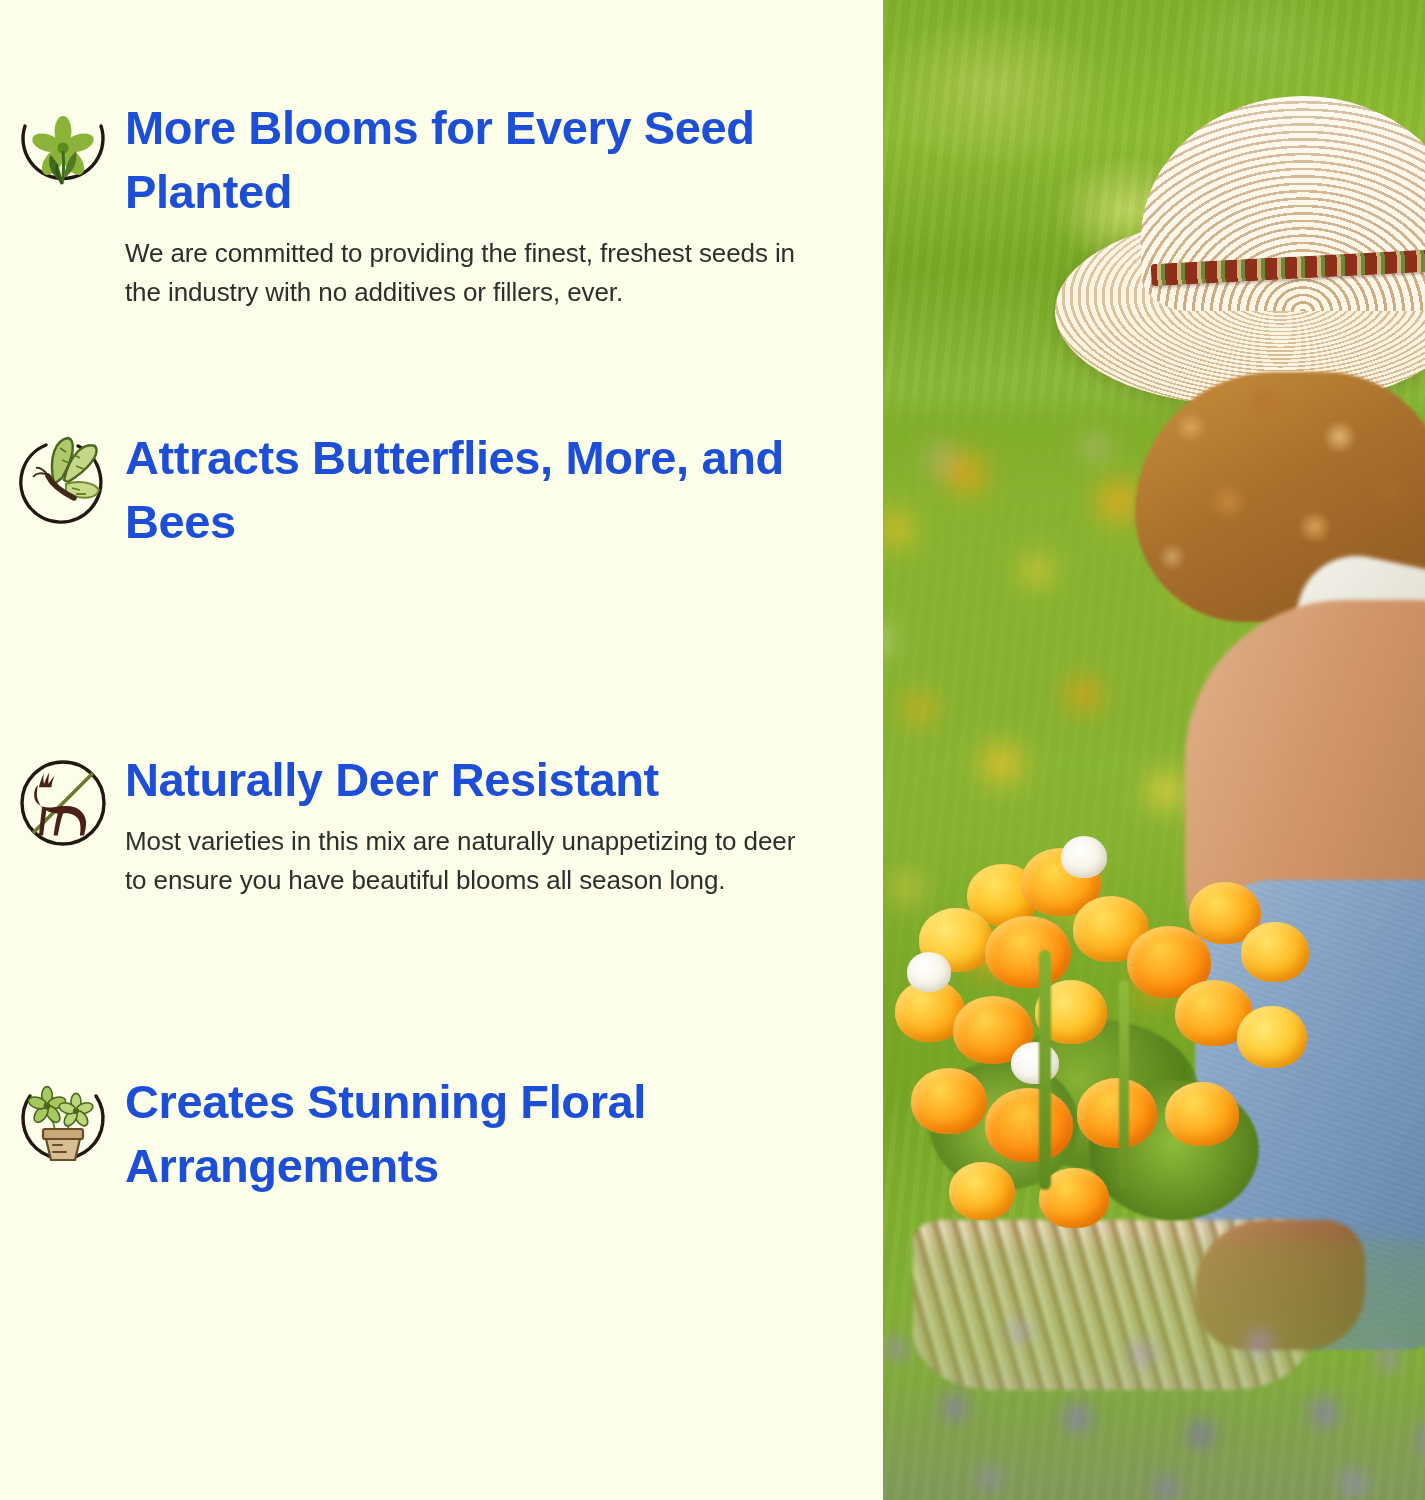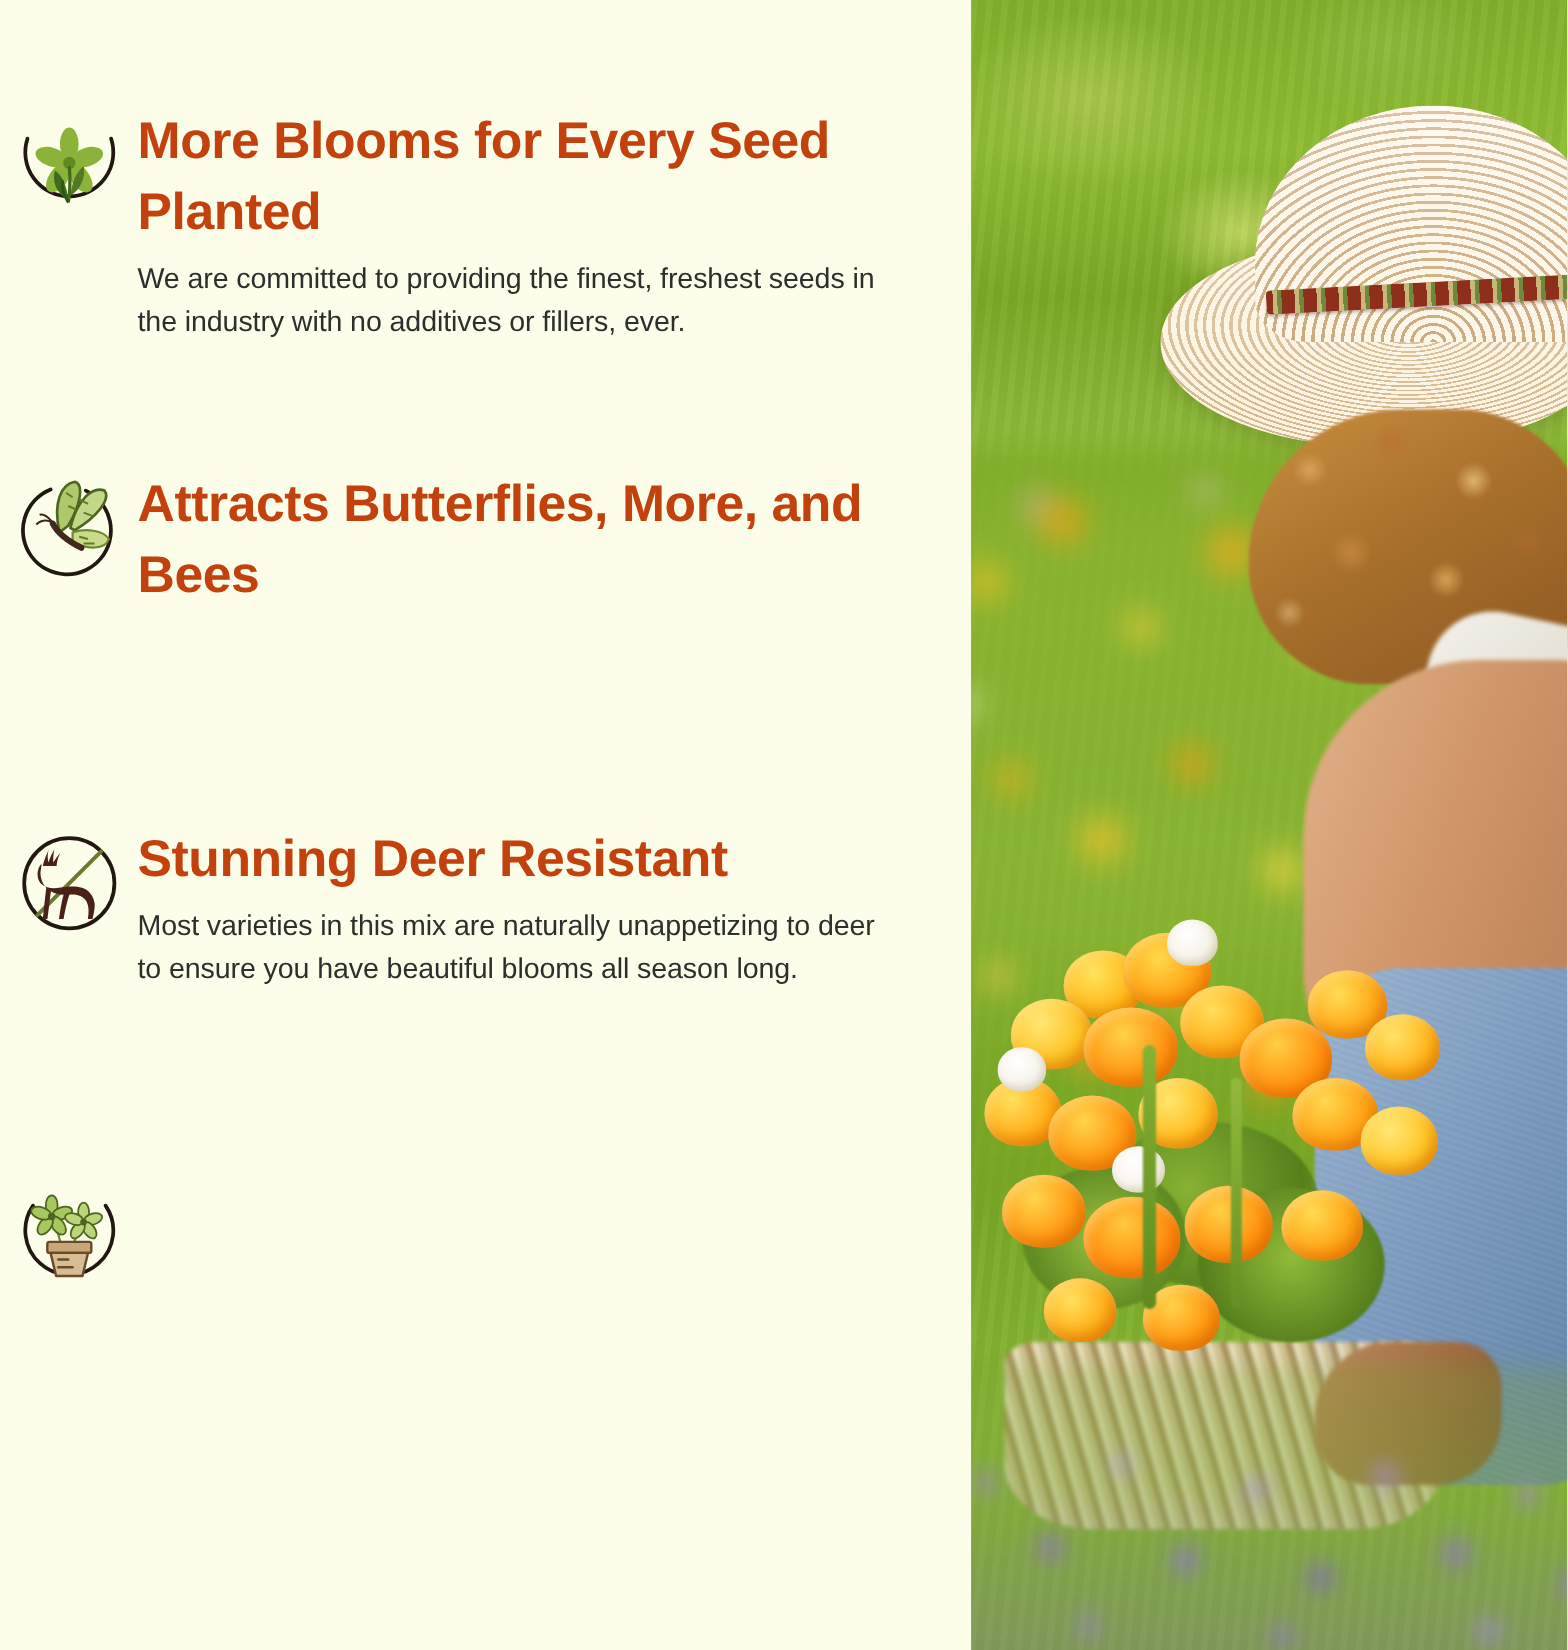--- a/index.html
+++ b/index.html
@@ -46,21 +46,21 @@
     padding-top: 4px;
   }
   .icon-wrap svg { display: block; }
 
   .feature-text {
     flex: 1 1 auto;
     padding-right: 20px;
   }
   .feature-title {
     margin: 0;
-    color: #c2410c;
+    color: #1d4ed8;
     font-family: "Liberation Sans", sans-serif;
     font-weight: bold;
     font-size: 47px;
     line-height: 1.36;
     letter-spacing: -0.4px;
   }
   .feature-body {
     margin: 10px 0 0 0;
     color: #2E2E2C;
     font-family: "Liberation Sans", sans-serif;
@@ -355,21 +355,21 @@
                      C-2 2 6 1 12 3 C18 5 22 10 23 17 C23 22 22 26 21 30
                      L17 30 C18 24 18 19 16 15 C13 10 7 8 1 9
                      C-2 18 -3 25 -4 30 L-8 30 C-7 23 -6 16 -4 9
                      C-8 9 -12 8 -15 6 C-16 14 -17 23 -18 30 L-22 30
                      C-21 21 -20 11 -19 3 C-22 0 -24 -5 -24 -10 Z"></path>
             <circle cx="-22" cy="-12" r="1.6" fill="#FCFEE9"></circle>
           </g>
         </svg>
       </div>
       <div class="feature-text">
-        <h2 class="feature-title">Stunning Deer Resistant</h2>
+        <h2 class="feature-title">Naturally Deer Resistant</h2>
         <p class="feature-body">Most varieties in this mix are naturally unappetizing to deer to ensure you have beautiful blooms all season long.</p>
       </div>
     </div>
 
     <div class="feature-row r4">
       <div class="icon-wrap">
         <svg width="102" height="102" viewBox="0 0 102 102">
           <path d="M18 22 A40 40 0 1 0 84 22" fill="none" stroke="#231811" stroke-width="3.4" stroke-linecap="round"></path>
           <g transform="translate(51,52)">
             <path d="M-8 4 C-10 -6 -13 -12 -16 -16" stroke="#6E8A2C" stroke-width="2" fill="none"></path>
@@ -395,20 +395,21 @@
               <circle cx="0" cy="0" r="3.1" fill="#4C661F"></circle>
             </g>
             <rect x="-20" y="3" width="40" height="10" rx="2" fill="#C8A878" stroke="#6A4A28" stroke-width="2.2"></rect>
             <path d="M-17 13 L17 13 L12 34 L-12 34 Z" fill="#D6BD92" stroke="#6A4A28" stroke-width="2.2" stroke-linejoin="round"></path>
             <path d="M-10 19 L-1 19" stroke="#6A4A28" stroke-width="2.2" stroke-linecap="round"></path>
             <path d="M-10 26 L3 26" stroke="#6A4A28" stroke-width="2.2" stroke-linecap="round"></path>
           </g>
         </svg>
       </div>
       <div class="feature-text">
+        <h2 class="feature-title">Creates Stunning Floral Arrangements</h2>
       </div>
     </div>
 
   </div>
 
   <div class="photo-panel">
     <div class="photo-layer bg-grass"></div>
     <div class="poppy-field"></div>
 
     <div class="hat">

